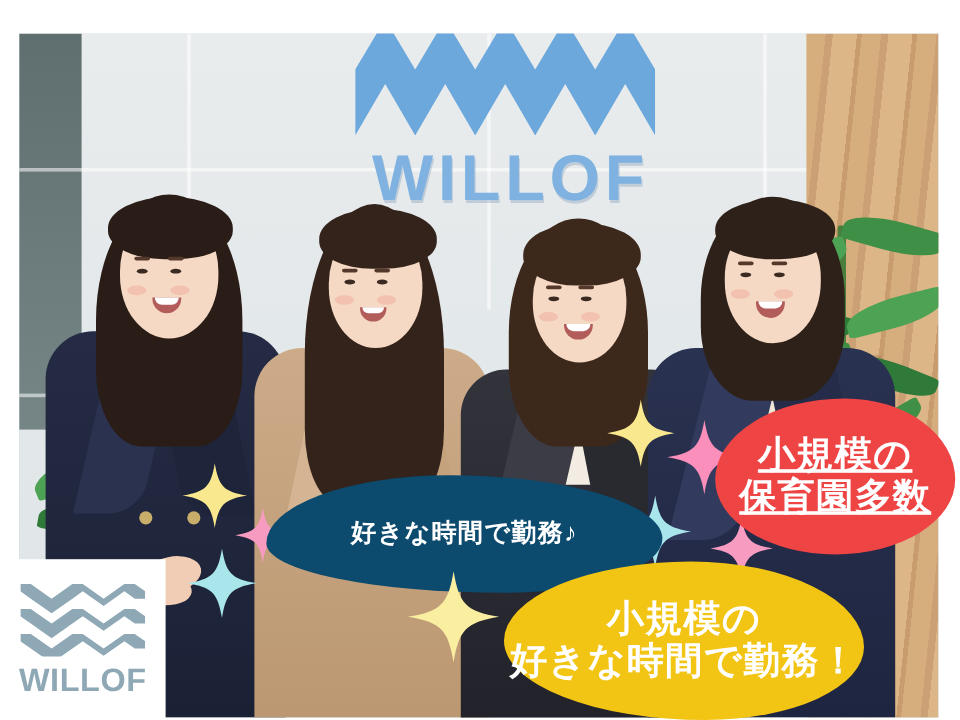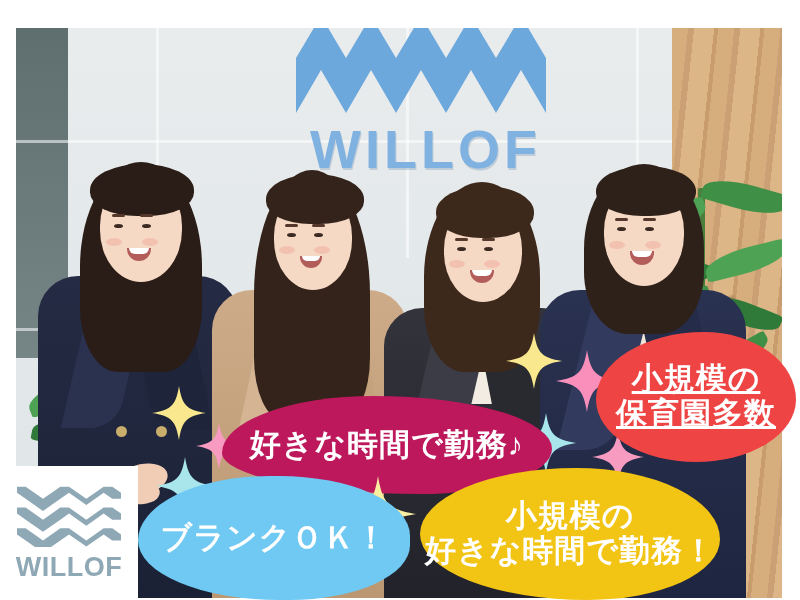--- a/index.html
+++ b/index.html
@@ -98,23 +98,23 @@
   .bubble{position:absolute;display:flex;flex-direction:column;align-items:center;justify-content:center;
           color:#fff;font-weight:700;line-height:1.12;text-align:center;}
   .bubble span{display:block;}
 
   .bubble-green{
     left:596px;top:332px;width:200px;height:130px;background:#ef4444;
     border-radius:54% 46% 50% 50% / 52% 52% 48% 48%;
     font-size:31px;letter-spacing:1px;text-decoration:underline;
   }
   .bubble-pink{
-    left:222px;top:396px;width:330px;height:98px;background:#be185d;
+    left:222px;top:396px;width:330px;height:98px;background:#0c4a6e;
     border-radius:46% 54% 40% 60% / 58% 54% 46% 42%;
-    font-size:31px;letter-spacing:1px;
+    font-size:21px;letter-spacing:1px;
   }
   .bubble-pink .tail{
     position:absolute;right:-12px;bottom:6px;width:48px;height:44px;background:#f781ad;
     border-radius:60% 20% 60% 10%;transform:rotate(12deg);z-index:-1;
   }
   .bubble-blue{
     left:138px;top:476px;width:272px;height:124px;background:#6fc9f2;
     border-radius:50% 50% 46% 54% / 54% 50% 46% 50%;
     font-size:31px;letter-spacing:1px;
   }
@@ -323,23 +323,20 @@
     <div class="tail"></div>
     <span>好きな時間で勤務♪</span>
   </div>
 
   <div class="sparkle" style="left:340px;top:470px;width:76px;height:88px;">
     <svg viewBox="0 0 100 100">
         <path d="M50 0 C56 36 64 44 100 50 C64 56 56 64 50 100 C44 64 36 56 0 50 C36 44 44 36 50 0Z" fill="#FAEFA0"></path>
       </svg>
   </div>
 
-  <div class="bubble bubble-blue">
-    <span>ブランクＯＫ！</span>
-  </div>
 
   <div class="bubble bubble-yellow">
     <span>小規模の</span>
     <span>好きな時間で勤務！</span>
   </div>
 
 
   <div class="logo-box">
     <div class="logo-zig">
       <svg viewBox="0 0 120 72" preserveAspectRatio="none">

